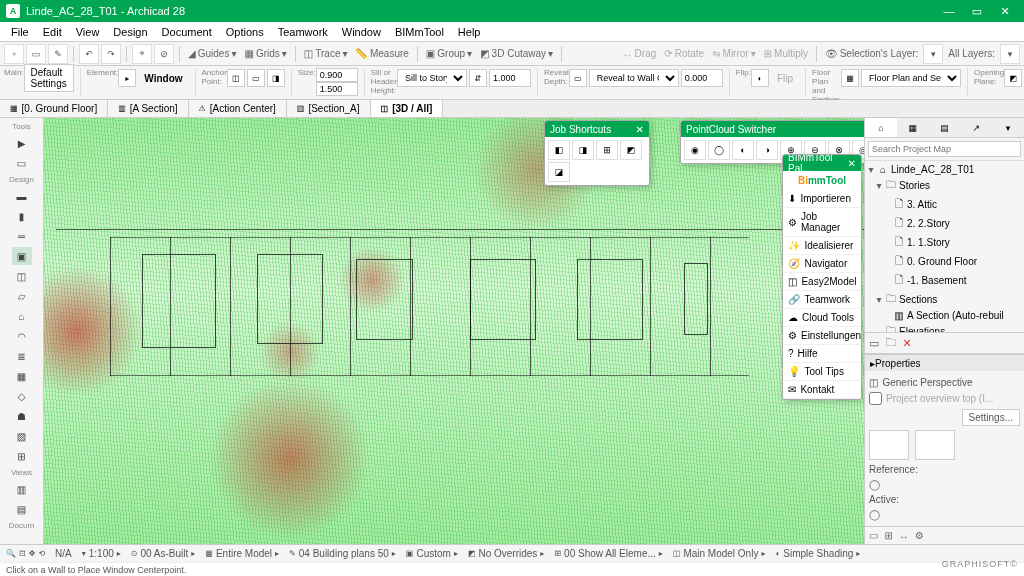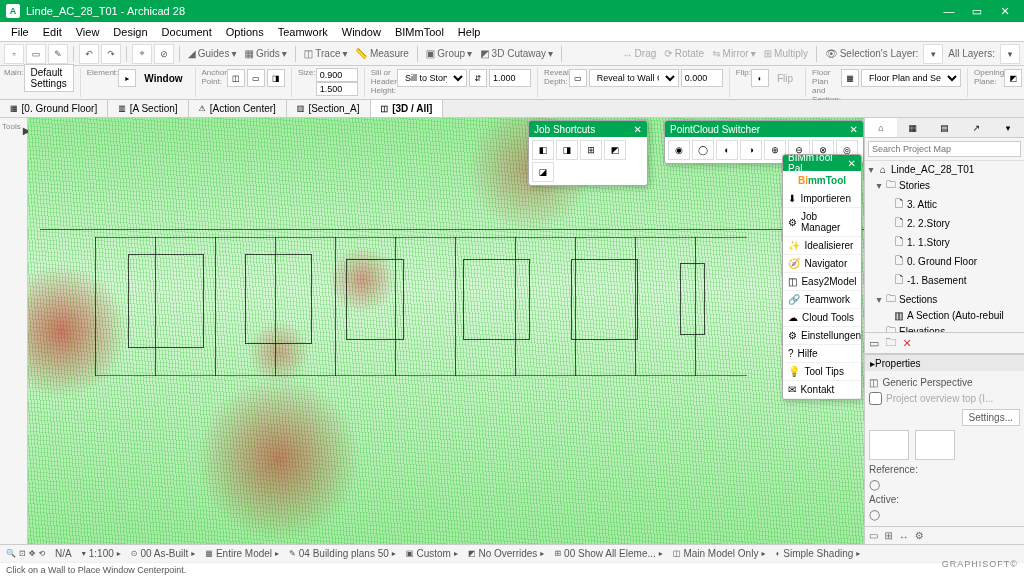--- a/index.html
+++ b/index.html
@@ -19,21 +19,21 @@
 .optgrp{display:flex;flex-direction:row;border-right:1px solid #ddd;padding-right:6px}
 .optgrp .lbl{font-size:8px;color:#888;height:10px}
 .optgrp .ctrl{display:flex;align-items:center;gap:2px;height:20px}
 .optgrp select,.optgrp input{height:18px;font-size:9px;border:1px solid #ccc;padding:0 3px;background:#fff}
 .optgrp .minibtn{width:18px;height:18px;border:1px solid #ccc;background:#fff;display:flex;align-items:center;justify-content:center;font-size:8px;cursor:pointer}
 .tabbar{height:18px;background:#eee;border-bottom:1px solid #ccc;display:flex;align-items:center}
 .tab{height:100%;padding:0 10px;display:flex;align-items:center;gap:4px;border-right:1px solid #ccc;font-size:9px;cursor:pointer;background:#f5f5f5}
 .tab.active{background:#fff;font-weight:bold}
 .tab .ic{font-size:8px}
 .main{flex:1;display:flex;min-height:0}
-.leftbar{width:28px;background:#f5f5f5;border-right:1px solid #ccc;display:flex;padding:2px 0}
+.leftbar{width:44px;background:#f5f5f5;border-right:1px solid #ccc;display:flex;flex-direction:column;padding:2px 0}
 .leftbar .hdr{font-size:8px;color:#888;transform:rotate(0);padding:2px;text-align:center}
 .lbic{width:20px;height:18px;margin:1px auto;display:flex;align-items:center;justify-content:center;cursor:pointer;font-size:10px;color:#444}
 .lbic.sel{background:#cce5d8}
 .viewport{flex:1;position:relative;background:#fff;overflow:hidden}
 .vp-canvas{position:absolute;inset:0;background:
  repeating-linear-gradient(85deg,rgba(0,180,0,.25) 0,rgba(0,180,0,.25) 1px,transparent 1px,transparent 3px),
  repeating-linear-gradient(5deg,rgba(0,180,0,.15) 0,rgba(0,180,0,.15) 1px,transparent 1px,transparent 4px),
  linear-gradient(180deg,rgba(0,200,0,.35) 0%,rgba(0,200,0,.15) 40%,rgba(0,200,0,.35) 100%)}
 .vp-canvas::before{content:"";position:absolute;inset:0;background:
  radial-gradient(circle at 4% 50%,rgba(200,0,0,.5) 0,transparent 8%),
@@ -274,21 +274,21 @@
   <div class="viewport">
     <div class="vp-canvas"></div>
     <div class="vp-beam"></div>
     <div class="win-rect wr1"></div>
     <div class="win-rect wr2"></div>
     <div class="win-rect wr3"></div>
     <div class="win-rect wr4"></div>
     <div class="win-rect wr5"></div>
     <div class="win-rect wr6"></div>
 
-    <div class="float" style="left:500px;top:2px;width:120px">
+    <div class="float" style="left:500px;top:2px;width:106px">
       <div class="fh">
           <span>Job Shortcuts</span>
           <span class="x">✕</span>
         </div>
       <div class="fb">
         <div class="fbtn">◧</div>
           <div class="fbtn">◨</div>
           <div class="fbtn">⊞</div>
           <div class="fbtn">◩</div>
           <div class="fbtn">◪</div>

